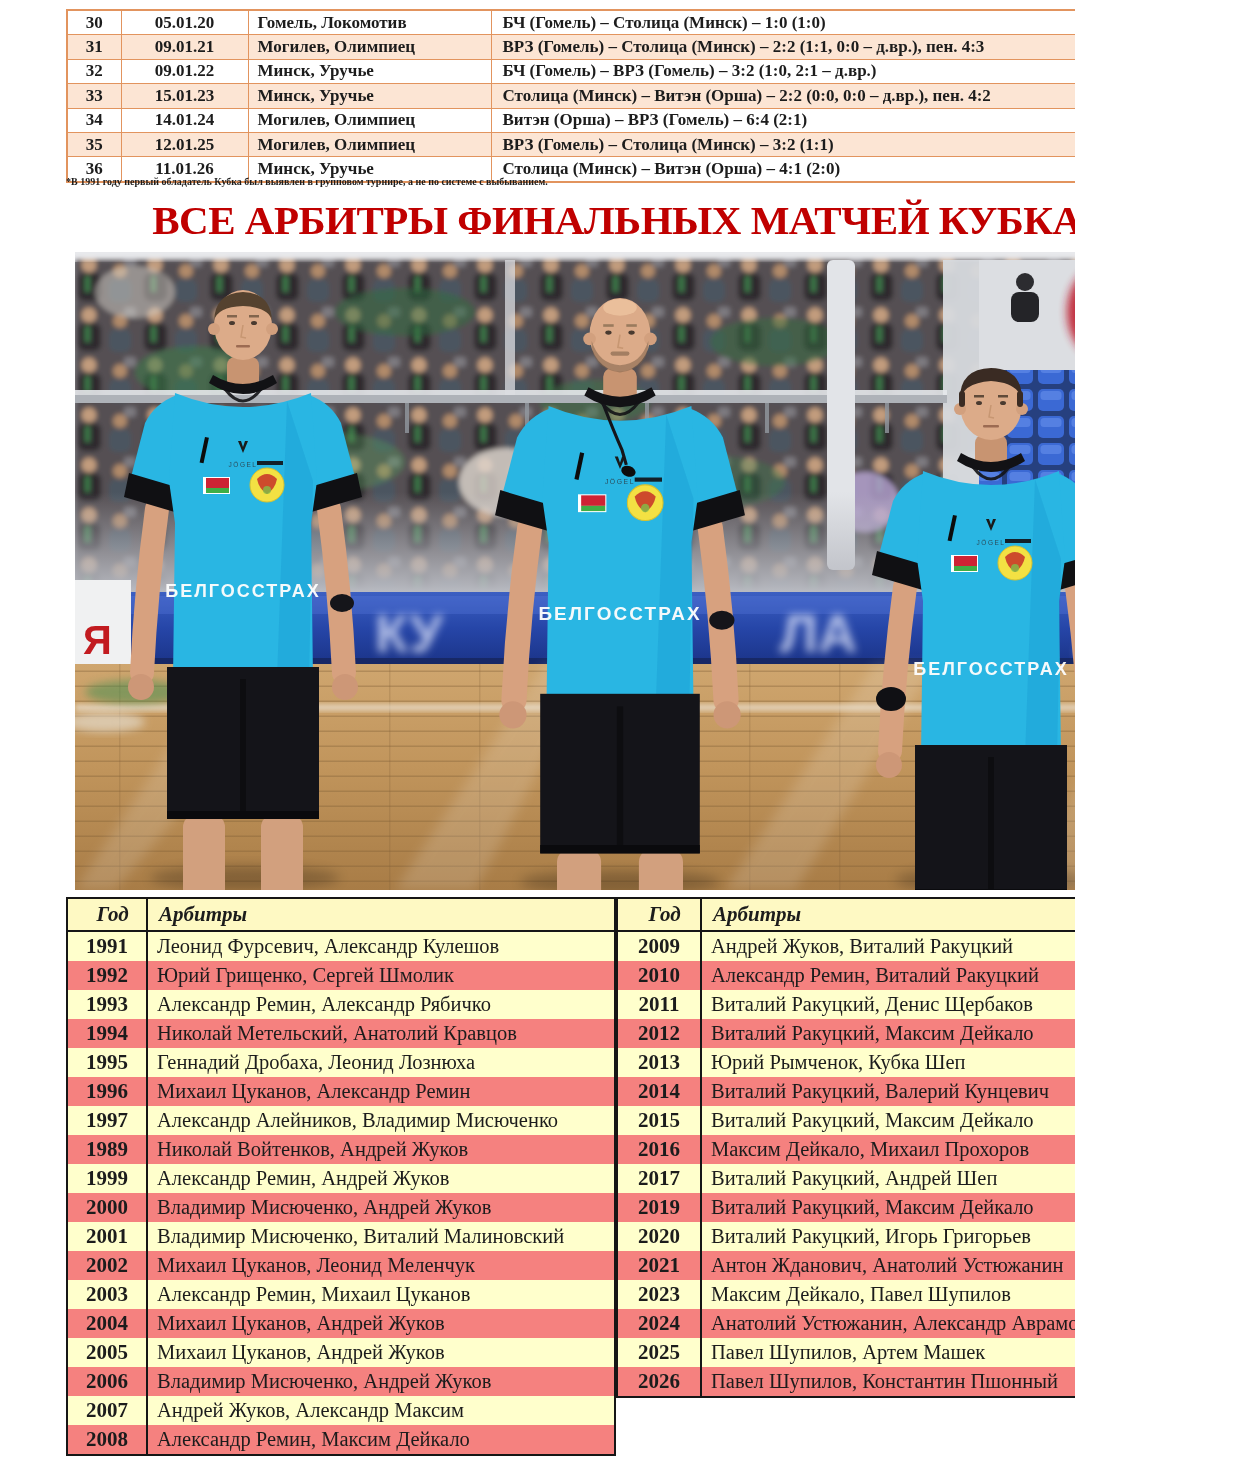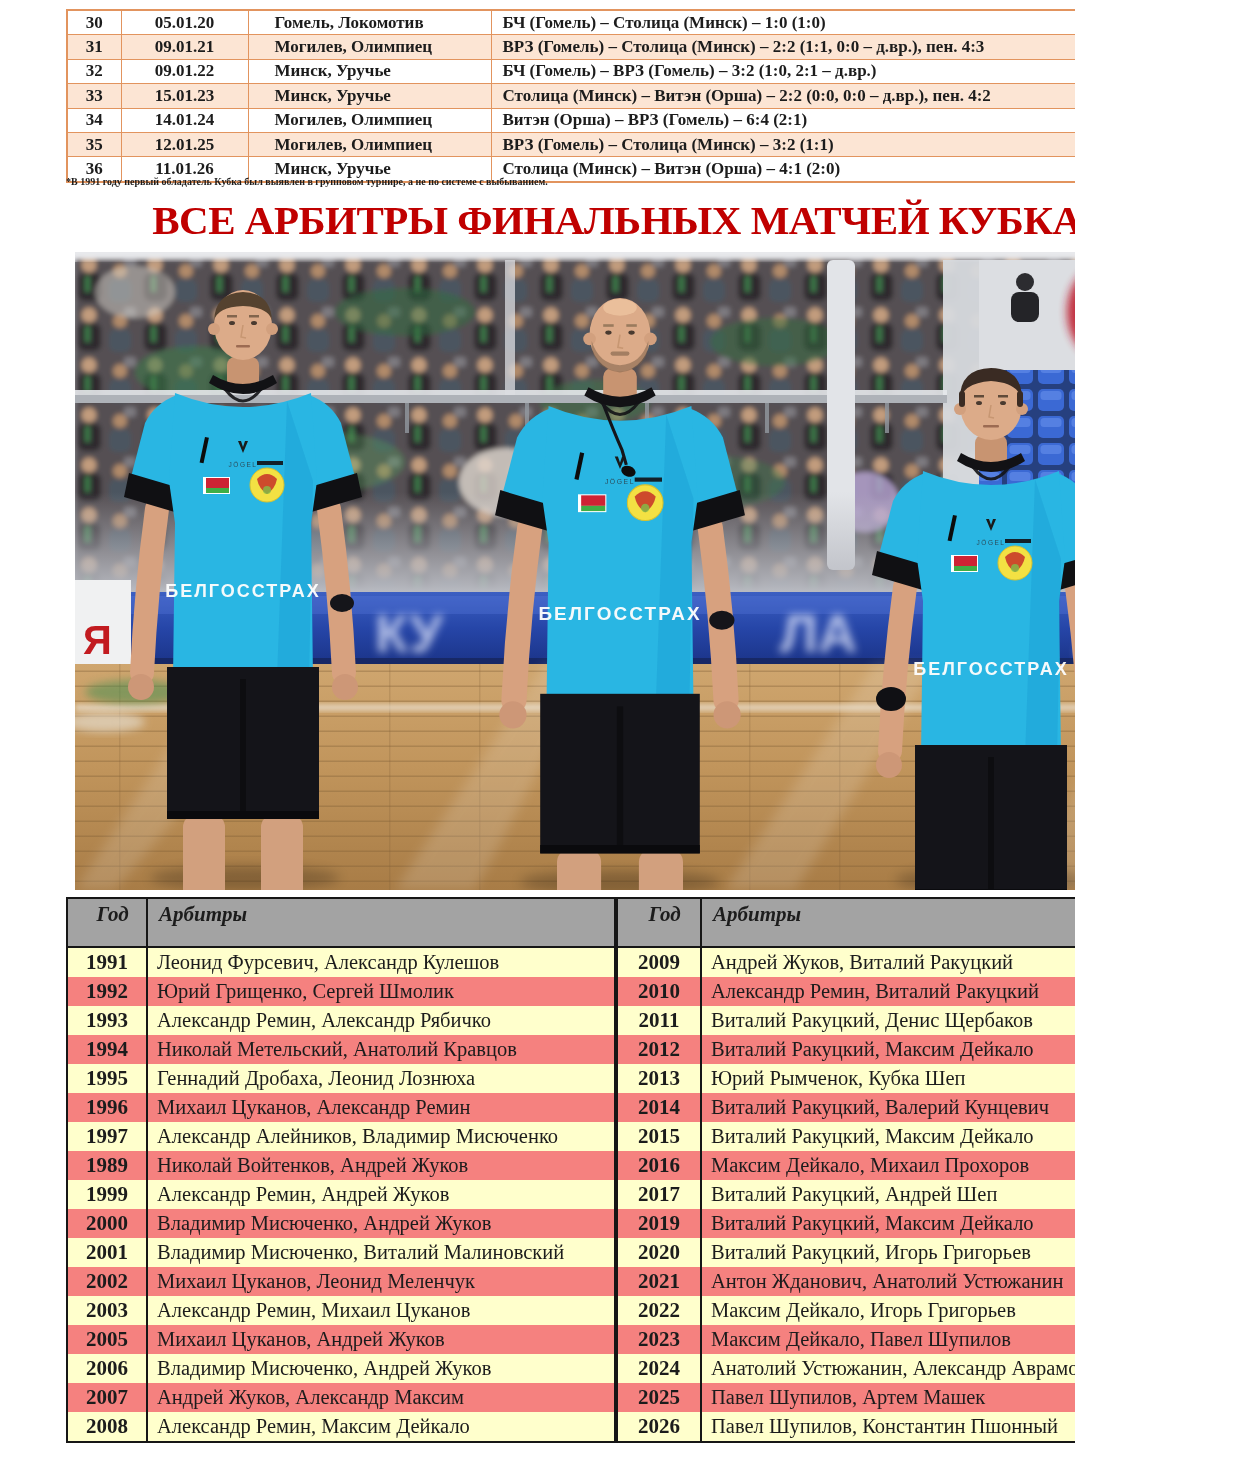--- a/index.html
+++ b/index.html
@@ -5,42 +5,42 @@
   html,body{margin:0;padding:0;background:#fff;}
   .page{position:relative;width:1075px;height:1463px;background:#fff;overflow:hidden;
         font-family:"Liberation Serif", "DejaVu Serif", serif;color:#1c1c1c;}
 
   
   table.results{position:absolute;left:66px;top:9px;width:1102px;border-collapse:collapse;
                 table-layout:fixed;border:2px solid #e2945e;}
   table.results td{border:1.5px solid #e2945e;height:23.4px;font-size:17px;font-weight:bold;
                    padding:0;white-space:nowrap;overflow:hidden;}
   table.results td.c1,table.results td.c2{text-align:center;}
-  table.results td.c3{padding-left:26px;}
+  table.results td.c3{padding-left:9px;}
   table.results td.c4{padding-left:11px;}
   table.results tr:nth-child(even){background:#fce5d4;}
   table.results tr:nth-child(odd){background:#ffffff;}
 
   .footnote{position:absolute;left:66px;top:176px;width:1110px;font-size:10px;font-weight:bold;}
 
   .title{position:absolute;left:66px;top:196px;width:1102px;text-align:center;
          font-size:41px;font-weight:bold;color:#c00000;letter-spacing:-0.5px;}
 
   
   .photo{position:absolute;left:75px;top:252px;width:1090px;height:638px;overflow:hidden;}
   .photo svg{display:block;font-family:"Liberation Sans", sans-serif;}
 
   
   .reftables{position:absolute;left:0;top:897px;width:1241px;height:566px;}
   table.refs{position:absolute;top:0;border-collapse:collapse;table-layout:fixed;
              border:2px solid #161616;}
   table.refs.left{left:66px;width:550px;}
   table.refs.right{left:616px;width:564px;}
-  table.refs th{background:#a3a3a3;height:31px;font-size:21px;font-style:italic;font-weight:bold;
-                text-align:left;padding:0 0 16px 11px;border-bottom:2px solid #161616;margin-top:19px;}
+  table.refs th{background:#fef9c3;height:31px;font-size:21px;font-style:italic;font-weight:bold;
+                text-align:left;padding:0 0 0 11px;border-bottom:2px solid #161616;margin-top:19px;}
   table.refs td{height:29px;padding:0;font-size:20.5px;overflow:hidden;}
   table.refs .yr{width:80px;border-right:2px solid #161616;text-align:center;font-weight:bold;font-size:21px;}
   table.refs.right .yr{width:84px;}
   table.refs td.nm{padding-left:9px;}
   table.refs td.nm .fit{display:block;width:100%;overflow:hidden;white-space:nowrap;}
   table.refs tbody tr:nth-child(odd){background:#ffffcc;}
   table.refs tbody tr:nth-child(even){background:#f5817f;}
 </style>
 </head>
 <body>
@@ -414,20 +414,26 @@
               <span class="fit">Михаил Цуканов, Леонид Меленчук</span>
             </td>
           </tr>
         <tr>
             <td class="yr">2003</td>
             <td class="nm">
               <span class="fit">Александр Ремин, Михаил Цуканов</span>
             </td>
           </tr>
         <tr>
+            <td class="yr">2004</td>
+            <td class="nm">
+              <span class="fit">Михаил Цуканов, Андрей Жуков</span>
+            </td>
+          </tr>
+        <tr>
             <td class="yr">2005</td>
             <td class="nm">
               <span class="fit">Михаил Цуканов, Андрей Жуков</span>
             </td>
           </tr>
         <tr>
             <td class="yr">2006</td>
             <td class="nm">
               <span class="fit">Владимир Мисюченко, Андрей Жуков</span>
             </td>
@@ -525,26 +531,20 @@
               <span class="fit">Виталий Ракуцкий, Игорь Григорьев</span>
             </td>
           </tr>
         <tr>
             <td class="yr">2021</td>
             <td class="nm">
               <span class="fit">Антон Жданович, Анатолий Устюжанин</span>
             </td>
           </tr>
         <tr>
-            <td class="yr">2022</td>
-            <td class="nm">
-              <span class="fit">Максим Дейкало, Игорь Григорьев</span>
-            </td>
-          </tr>
-        <tr>
             <td class="yr">2023</td>
             <td class="nm">
               <span class="fit">Максим Дейкало, Павел Шупилов</span>
             </td>
           </tr>
         <tr>
             <td class="yr">2024</td>
             <td class="nm">
               <span class="fit">Анатолий Устюжанин, Александр Аврамов</span>
             </td>

